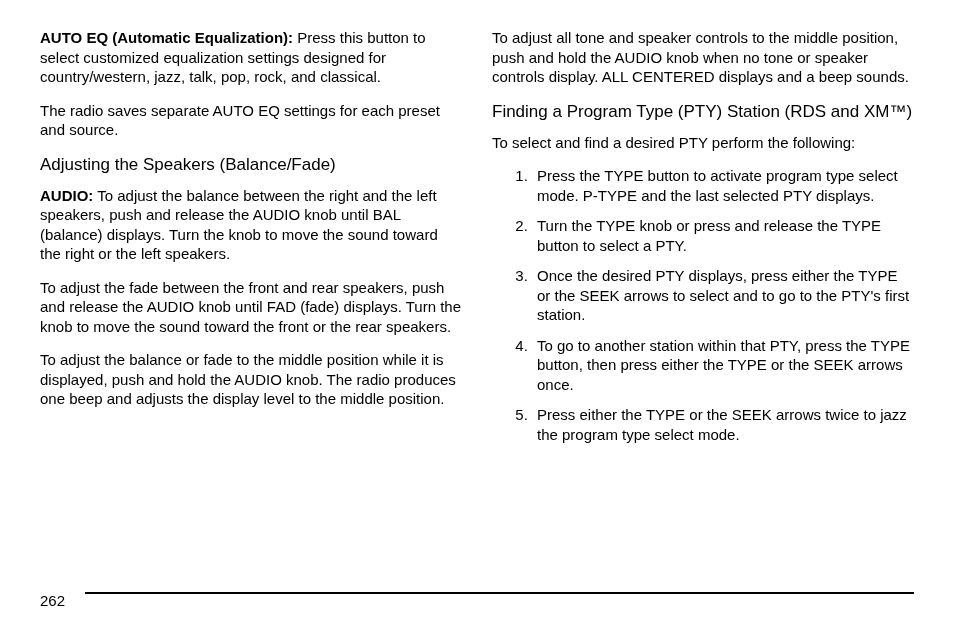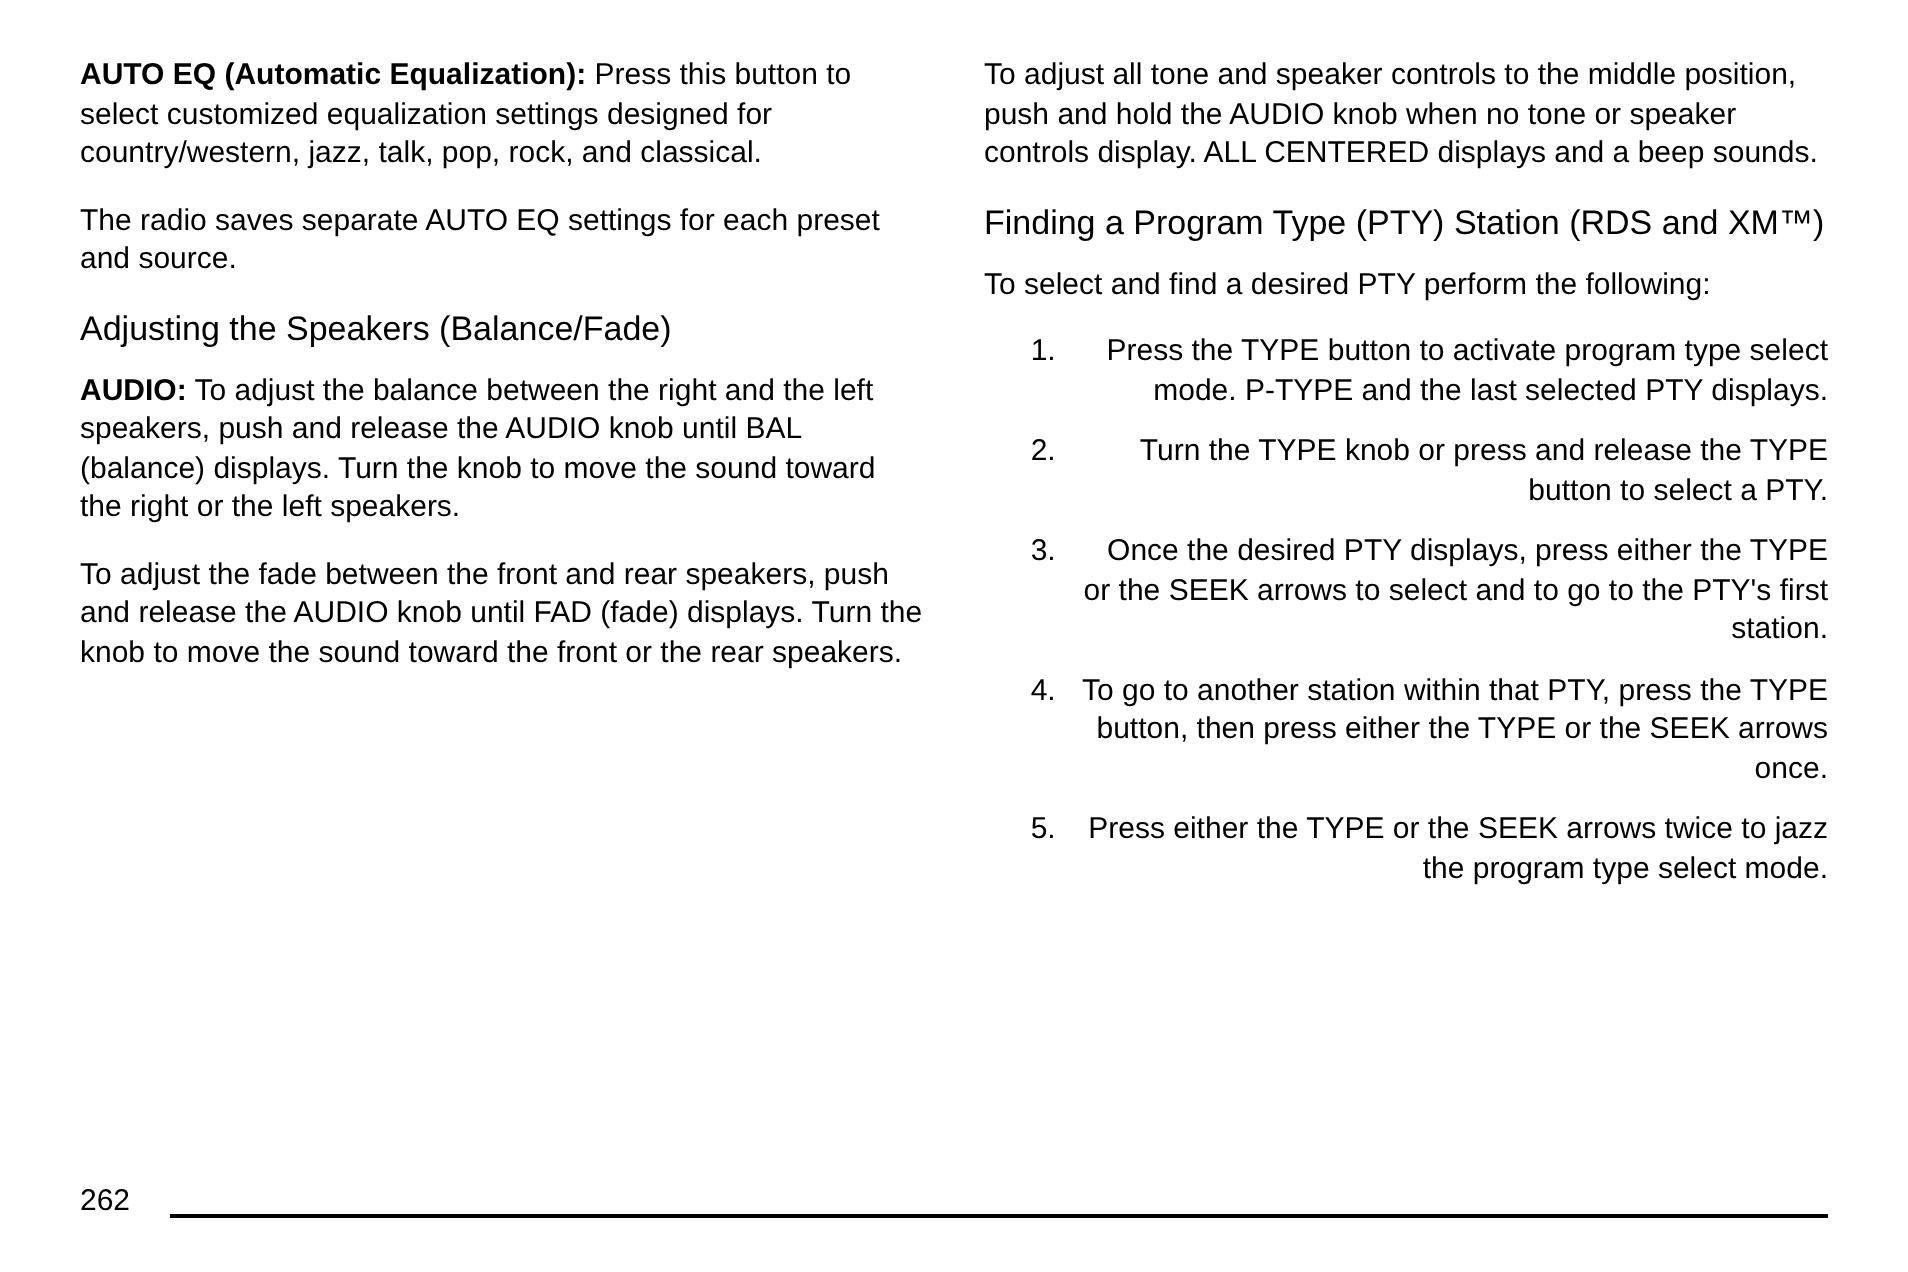--- a/index.html
+++ b/index.html
@@ -36,33 +36,32 @@
       font-weight: bold;
     }
     ol {
       padding-left: 40px;
       font-size: 15px;
       line-height: 1.3;
     }
     ol li {
       margin-bottom: 11px;
       padding-left: 5px;
-      text-align: right;
     }
     sup {
       font-size: 0.65em;
       vertical-align: super;
     }
     .footer {
       position: absolute;
       bottom: 27px;
       left: 40px;
       right: 40px;
       display: flex;
-      align-items: flex-end;
+      align-items: flex-start;
     }
     .pagenum {
       font-size: 15px;
       margin-right: 20px;
     }
     .rule {
       flex: 1;
       border-top: 2px solid #000;
       height: 0;
     }
@@ -70,20 +69,21 @@
 </head>
 <body>
 
 <div class="columns">
   <div class="col">
     <p><span class="label">AUTO EQ (Automatic Equalization):</span><span>  Press this button to select customized equalization settings designed for country/western, jazz, talk, pop, rock, and classical.</span></p>
     <p>The radio saves separate AUTO EQ settings for each preset and source.</p>
     <h3>Adjusting the Speakers (Balance/Fade)</h3>
     <p><span class="label">AUDIO:</span><span>  To adjust the balance between the right and the left speakers, push and release the AUDIO knob until BAL (balance) displays. Turn the knob to move the sound toward the right or the left speakers.</span></p>
     <p>To adjust the fade between the front and rear speakers, push and release the AUDIO knob until FAD (fade) displays. Turn the knob to move the sound toward the front or the rear speakers.</p>
+    <p>To adjust the balance or fade to the middle position while it is displayed, push and hold the AUDIO knob. The radio produces one beep and adjusts the display level to the middle position.</p>
   </div>
 
   <div class="col">
     <p>To adjust all tone and speaker controls to the middle position, push and hold the AUDIO knob when no tone or speaker controls display. ALL CENTERED displays and a beep sounds.</p>
     <h3>Finding a Program Type (PTY) Station (RDS and XM™)</h3>
     <p>To select and find a desired PTY perform the following:</p>
     <ol>
       <li>Press the TYPE button to activate program type select mode. P-TYPE and the last selected PTY displays.</li>
       <li>Turn the TYPE knob or press and release the TYPE button to select a PTY.</li>
       <li>Once the desired PTY displays, press either the TYPE or the SEEK arrows to select and to go to the PTY's first station.</li>

